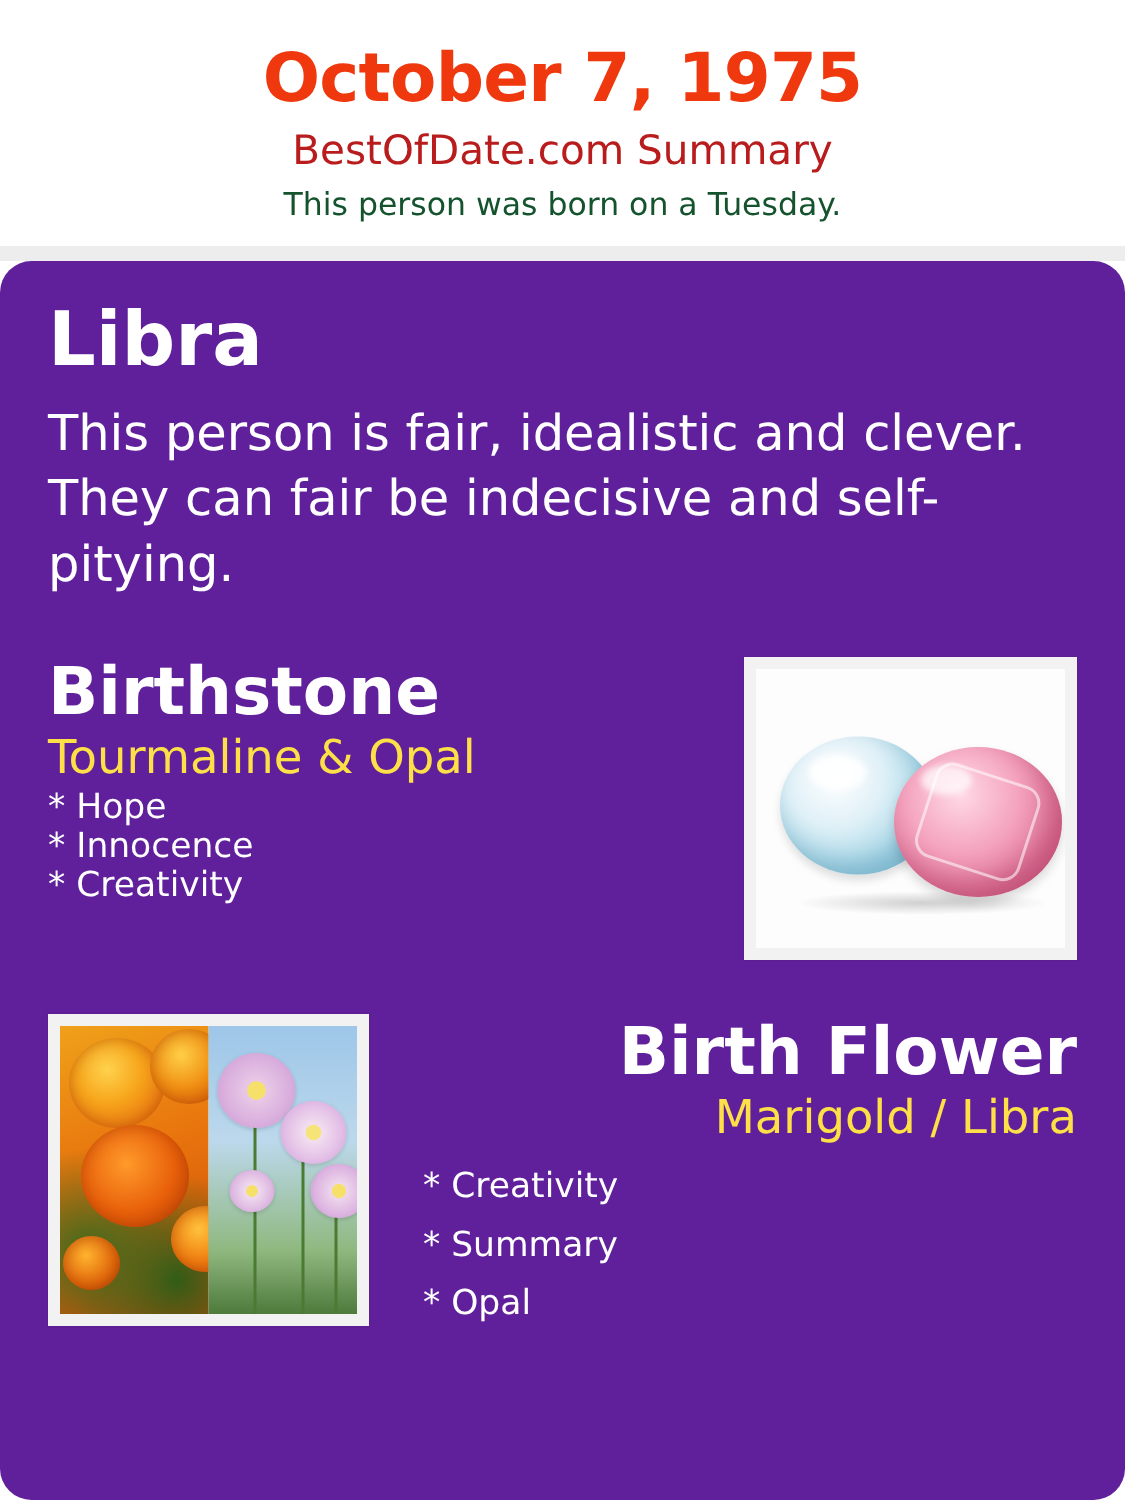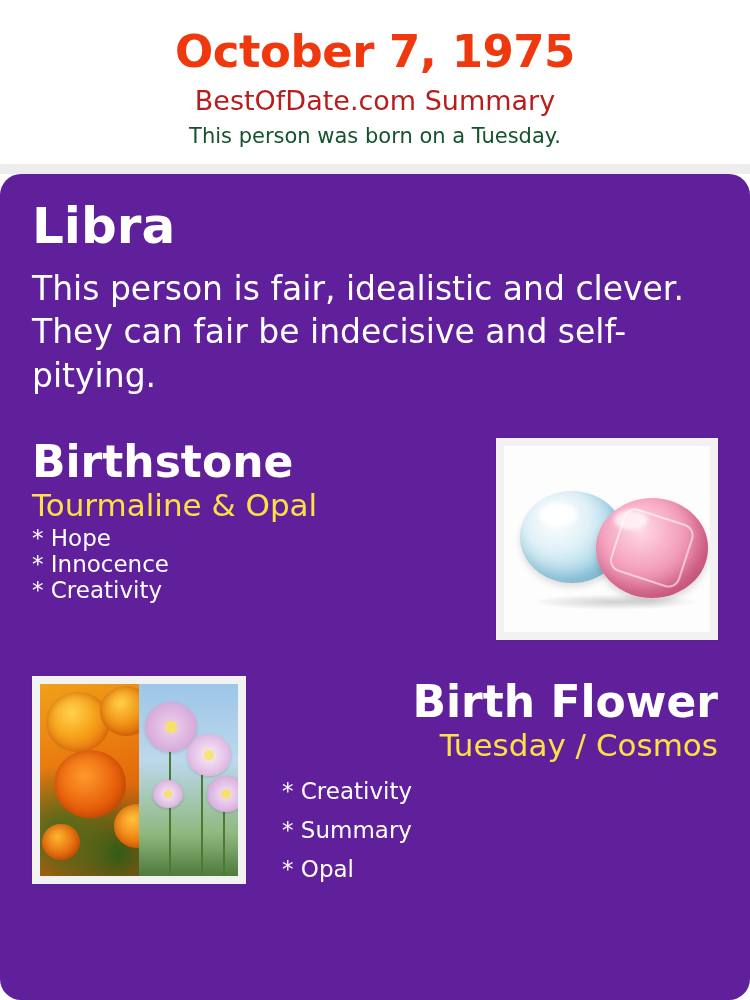--- a/index.html
+++ b/index.html
@@ -318,21 +318,21 @@
             <div class="stem s3"></div>
             <div class="cf-petals cfa"></div>
             <div class="cf-petals cfb"></div>
             <div class="cf-petals cfc"></div>
             <div class="cf-petals cfd"></div>
           </div>
         </div>
       </div>
       <div class="flower-text">
         <div class="section-title">Birth Flower</div>
-        <div class="section-sub">Tuesday / Cosmos</div>
+        <div class="section-sub">Marigold / Libra</div>
         <div class="flower-trait">* Creativity</div>
         <div class="flower-trait">* Summary</div>
         <div class="flower-trait">* Opal</div>
       </div>
     </div>
 
   </div>
 </div>
 
 </body></html>

